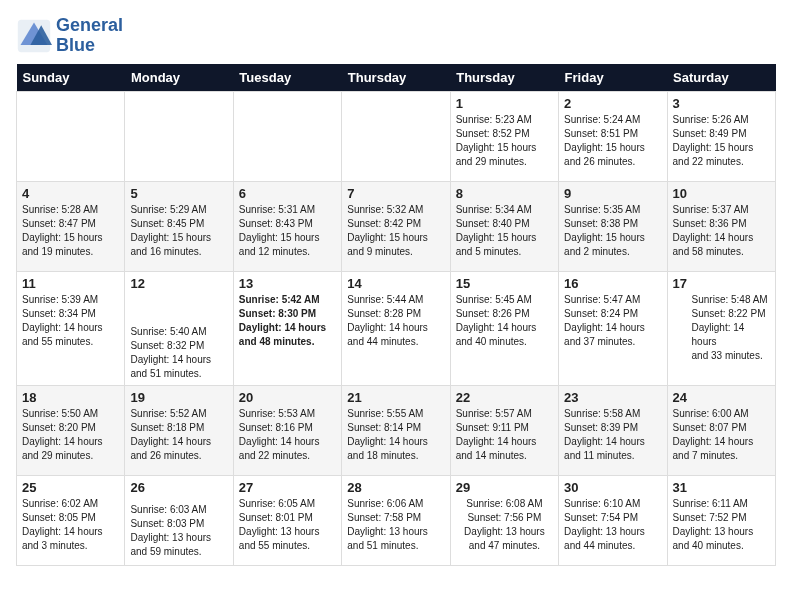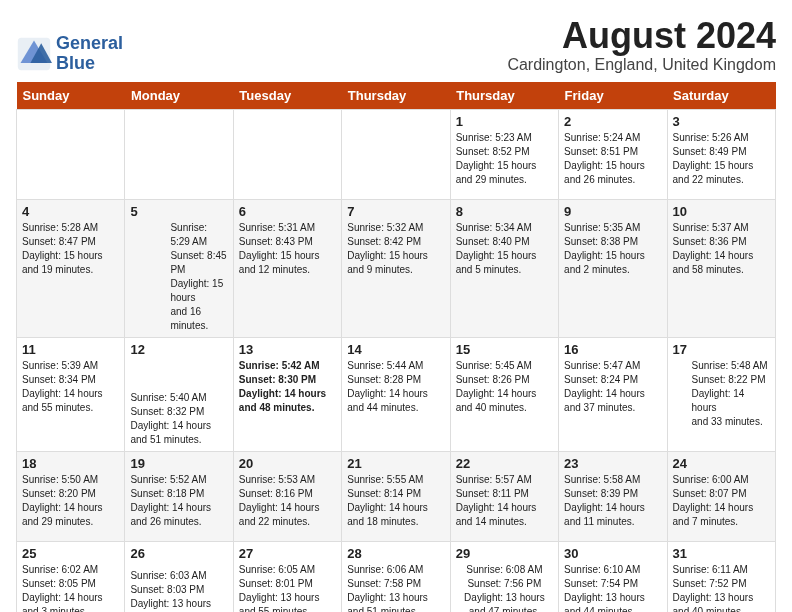--- a/index.html
+++ b/index.html
@@ -47,21 +47,21 @@
       font-size: 16px;
       color: #444;
       font-weight: normal;
     }
     table {
       width: 100%;
       border-collapse: collapse;
       table-layout: fixed;
     }
     th {
-      background-color: #c2410c;
+      background-color: #0f172a;
       color: #fff;
       text-align: left;
       padding: 6px 6px;
       font-size: 13px;
       font-weight: bold;
     }
     td {
       vertical-align: top;
       padding: 4px 5px;
       font-size: 10.5px;
@@ -98,24 +98,20 @@
     <svg class="logo-icon" viewBox="0 0 40 40">
       <rect x="2" y="2" width="36" height="36" rx="4" fill="#2c5f9e" opacity="0.1"></rect>
       <polygon points="20,5 35,30 5,30" fill="#3a6cc6" opacity="0.7"></polygon>
       <polygon points="28,8 40,30 16,30" fill="#2c5f9e" opacity="0.9"></polygon>
     </svg>
     <div class="logo-text">
       <span>General</span>
       <span>Blue</span>
     </div>
   </div>
-  <div class="title-area">
-    <div class="main-title">August 2024</div>
-    <div class="subtitle">Cardington, England, United Kingdom</div>
-  </div>
 </div>
 
 <table>
   <thead>
     <tr id="header-row">
         <th>Sunday</th>
         <th>Monday</th>
         <th>Tuesday</th>
         <th>Thursday</th>
         <th>Thursday</th>
@@ -154,21 +150,21 @@
       <tr>
         <td>
           <div class="day-number">4</div>
           <div class="day-info" style="white-space: pre-line;">Sunrise: 5:28 AM
 Sunset: 8:47 PM
 Daylight: 15 hours
 and 19 minutes.</div>
         </td>
         <td>
           <div class="day-number">5</div>
-          <div class="day-info" style="white-space: pre-line; margin-left: 40px;">Sunrise: 5:29 AM
+          <div class="day-info" style="white-space: pre-line;">Sunrise: 5:29 AM
 Sunset: 8:45 PM
 Daylight: 15 hours
 and 16 minutes.</div>
         </td>
         <td>
           <div class="day-number">6</div>
           <div class="day-info" style="white-space: pre-line;">Sunrise: 5:31 AM
 Sunset: 8:43 PM
 Daylight: 15 hours
 and 12 minutes.</div>
@@ -278,21 +274,21 @@
         <td>
           <div class="day-number">21</div>
           <div class="day-info" style="white-space: pre-line;">Sunrise: 5:55 AM
 Sunset: 8:14 PM
 Daylight: 14 hours
 and 18 minutes.</div>
         </td>
         <td>
           <div class="day-number">22</div>
           <div class="day-info" style="white-space: pre-line;">Sunrise: 5:57 AM
-Sunset: 8:11 PM
+Sunset: 9:11 PM
 Daylight: 14 hours
 and 14 minutes.</div>
         </td>
         <td>
           <div class="day-number">23</div>
           <div class="day-info" style="white-space: pre-line;">Sunrise: 5:58 AM
 Sunset: 8:39 PM
 Daylight: 14 hours
 and 11 minutes.</div>
         </td>

